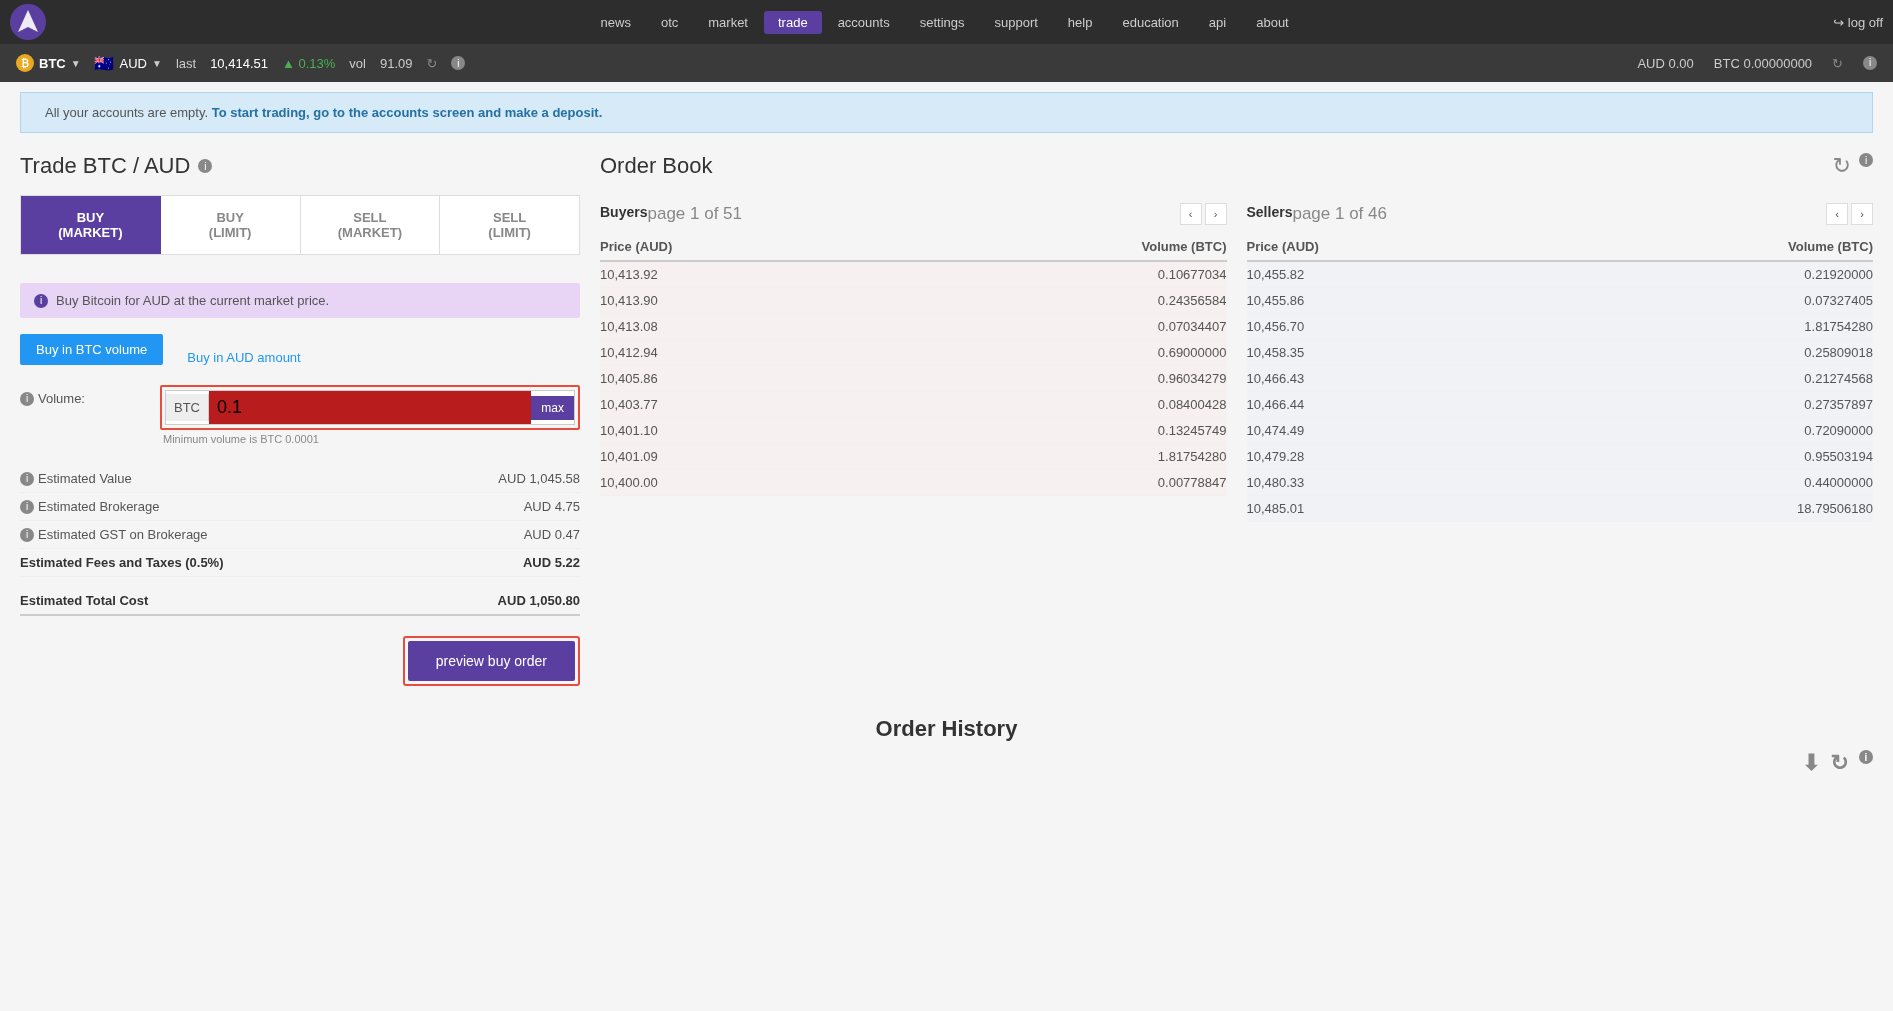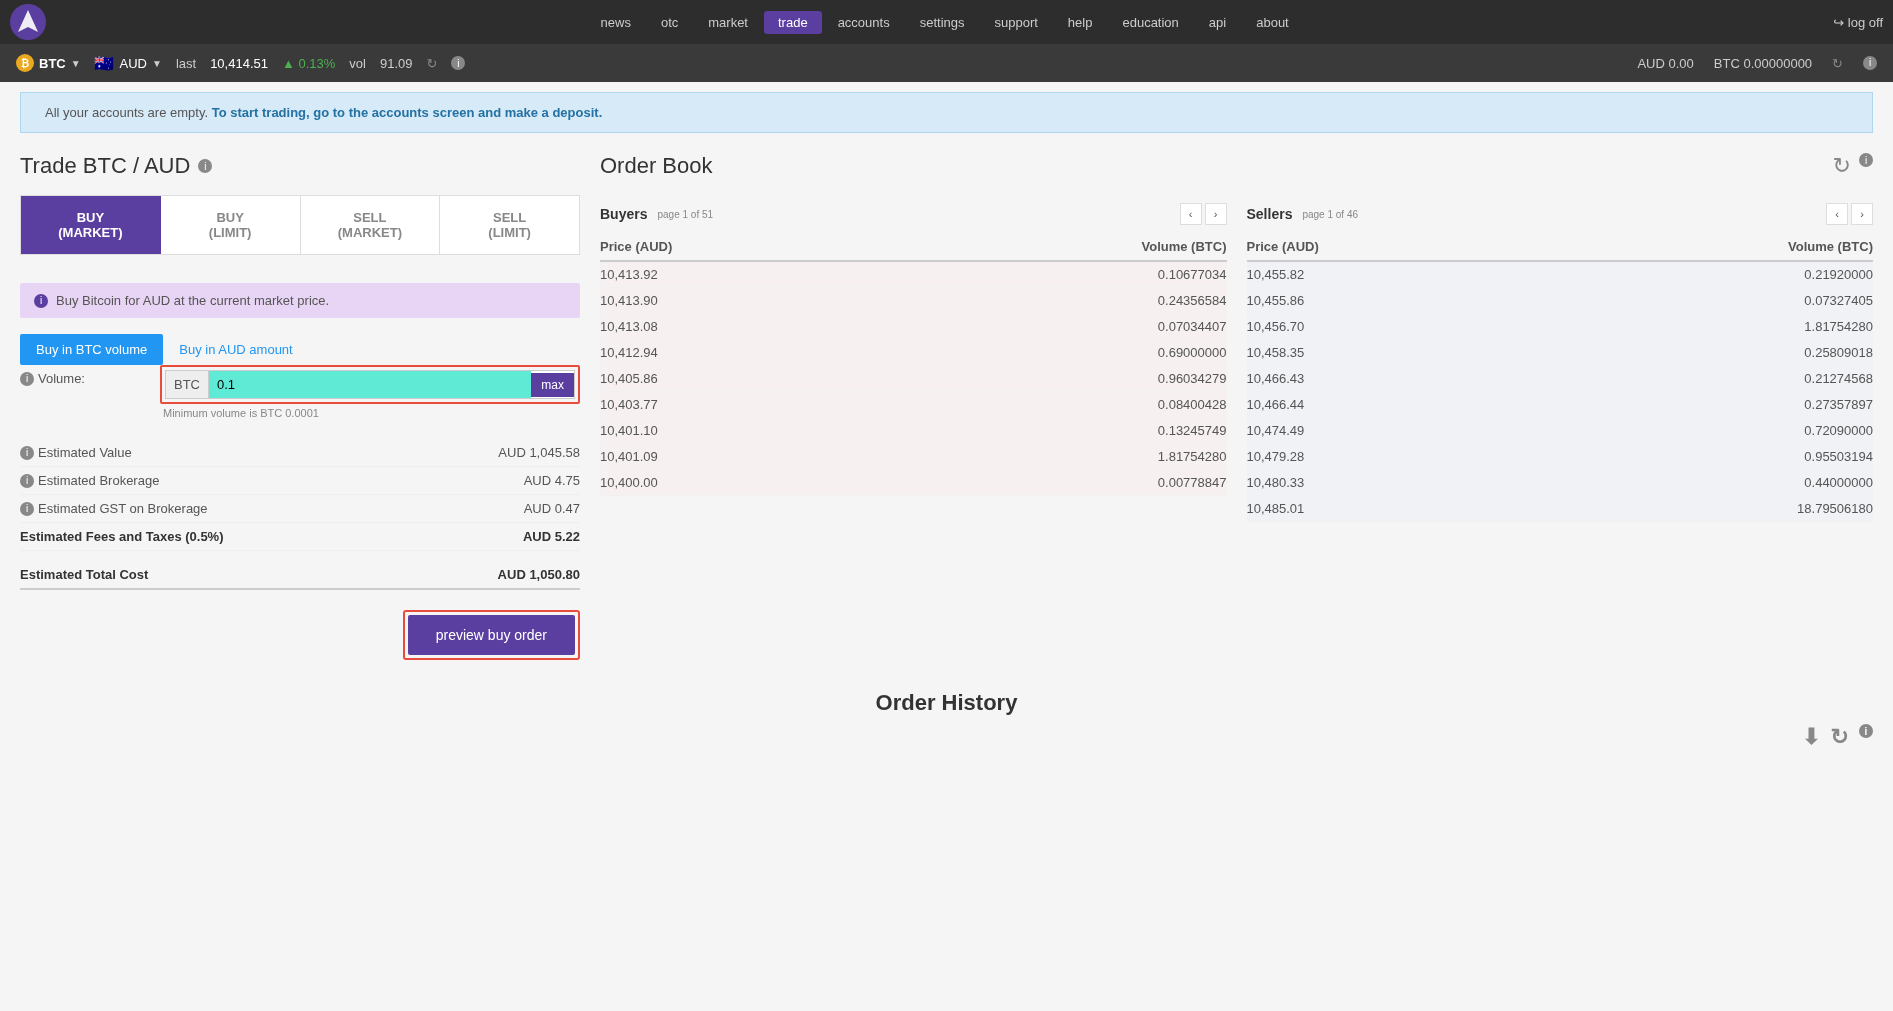--- a/index.html
+++ b/index.html
@@ -140,22 +140,23 @@
       color: #555;
       display: flex;
       align-items: center;
       gap: 8px;
       border-radius: 2px;
     }
 
     
     .buy-toggle {
       display: flex;
-      align-items: center;
-      gap: 16px;
+      align-items: flex-end;
+      gap: 24px;
+      margin-bottom: 20px;
     }
     .btn-blue {
       background: #2196F3;
       color: #fff;
       border: none;
       padding: 8px 16px;
       cursor: pointer;
       font-size: 13px;
       border-radius: 2px;
     }
@@ -200,23 +201,23 @@
       padding: 6px 8px;
       background: #eee;
       color: #555;
       font-size: 13px;
       border-right: 1px solid #ccc;
     }
     .volume-input {
       flex: 1;
       border: none;
       padding: 6px 8px;
-      font-size: 13px;
+      font-size: 18px;
       outline: none;
-      background: #5eead4;
+      background: #b91c1c;
     }
     .max-btn {
       background: #5b3fa0;
       color: #fff;
       border: none;
       padding: 5px 10px;
       cursor: pointer;
       font-size: 12px;
     }
     .min-vol-text {
@@ -308,27 +309,27 @@
     }
     .order-book-table {
       flex: 1;
     }
     .ob-header {
       display: flex;
       align-items: center;
       justify-content: space-between;
       padding: 8px 0;
     }
-    .ob-header-left { display: flex; align-items: center; gap: 10px; }
+    .ob-header-left { display: flex; }
     .ob-label {
       font-size: 14px;
       font-weight: bold;
       color: #333;
     }
-    .ob-page { font-size: 10px; color: #888; }
+    .ob-page { font-size: 17px; color: #888; }
     .ob-nav { display: flex; gap: 3px; }
     .ob-nav-btn {
       background: #fff;
       border: 1px solid #ddd;
       width: 22px;
       height: 22px;
       cursor: pointer;
       display: flex;
       align-items: center;
       justify-content: center;

